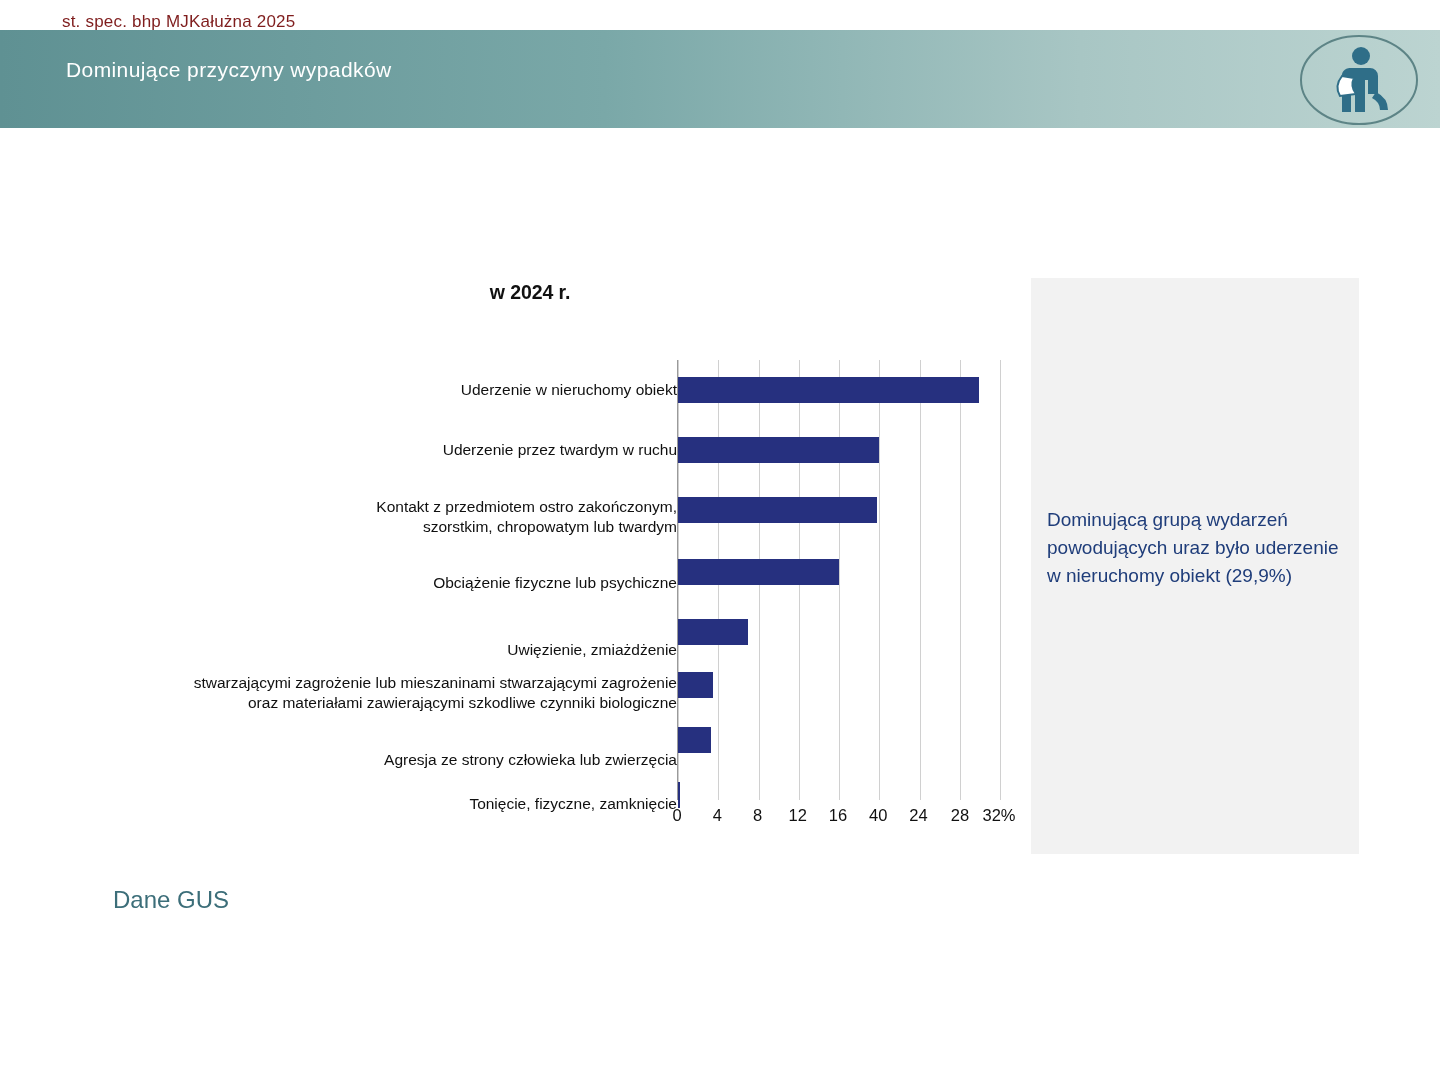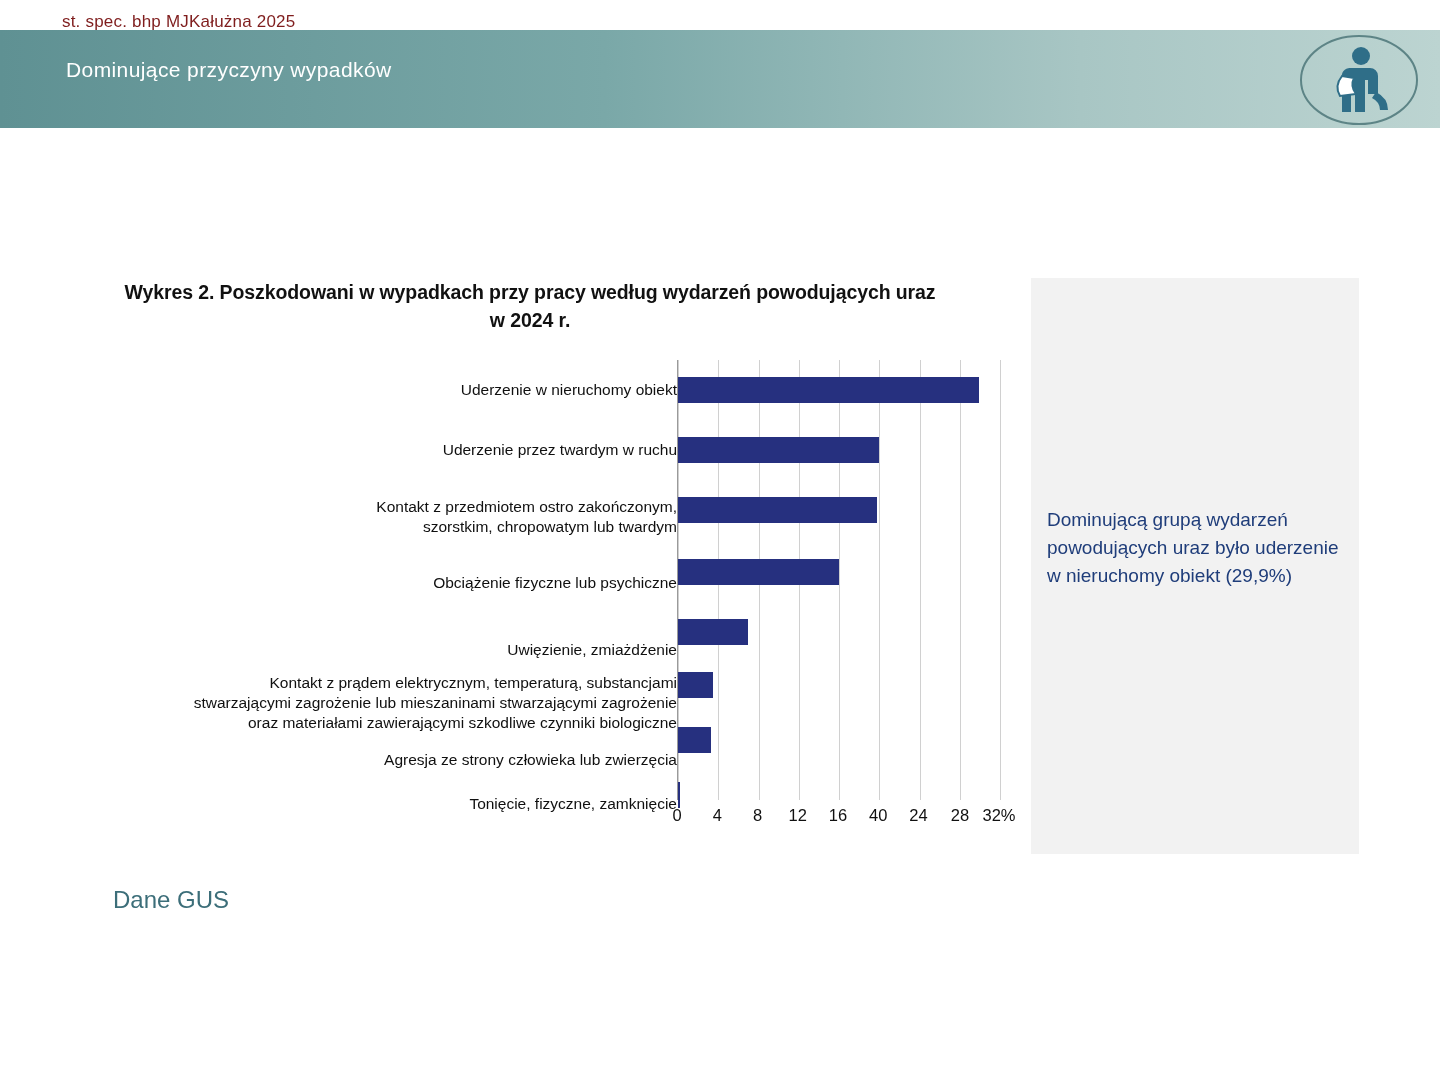--- a/index.html
+++ b/index.html
@@ -174,21 +174,20 @@
       <circle cx="63" cy="22" r="9"></circle>
       <path d="M52 34 h20 a8 8 0 0 1 8 8 v18 h-10 v-14 h-3 v32 h-10 v-18 h-4 v18 h-9 v-34 a8 8 0 0 1 8 -10 z"></path>
       <path d="M44 42 q-8 10 -2 20 l16 -2 q-6 -8 -2 -16 z" fill="#ffffff" stroke="#2f6e88" stroke-width="2"></path>
       <path d="M78 58 q12 6 12 18 h-8 q0 -8 -8 -12 z"></path>
     </g>
   </svg>
 </div>
 
 <div class="chart-card">
   <div class="chart-title">
-    <span>Wykres 2. Poszkodowani w wypadkach przy pracy według wydarzeń powodujących uraz</span>
     <span class="line2">w 2024 r.</span>
   </div>
 
   <div class="plot-wrap">
     <div class="cat-labels" id="cat-labels">
         <div class="cat-row" style="top: 20px;">
           <div>Uderzenie w nieruchomy obiekt</div>
         </div>
         <div class="cat-row" style="top: 80px;">
           <div>Uderzenie przez twardym w ruchu</div>
@@ -197,21 +196,20 @@
           <div>Kontakt z przedmiotem ostro zakończonym,</div>
           <div>szorstkim, chropowatym lub twardym</div>
         </div>
         <div class="cat-row" style="top: 213px;">
           <div>Obciążenie fizyczne lub psychiczne</div>
         </div>
         <div class="cat-row" style="top: 280px;">
           <div>Uwięzienie, zmiażdżenie</div>
         </div>
         <div class="cat-row" style="top: 313px;">
-          <div>Kontakt z prądem elektrycznym, temperaturą, substancjami</div>
           <div>stwarzającymi zagrożenie lub mieszaninami stwarzającymi zagrożenie</div>
           <div>oraz materiałami zawierającymi szkodliwe czynniki biologiczne</div>
         </div>
         <div class="cat-row" style="top: 390px;">
           <div>Agresja ze strony człowieka lub zwierzęcia</div>
         </div>
         <div class="cat-row" style="top: 434px;">
           <div>Tonięcie, fizyczne, zamknięcie</div>
         </div>
       </div>

